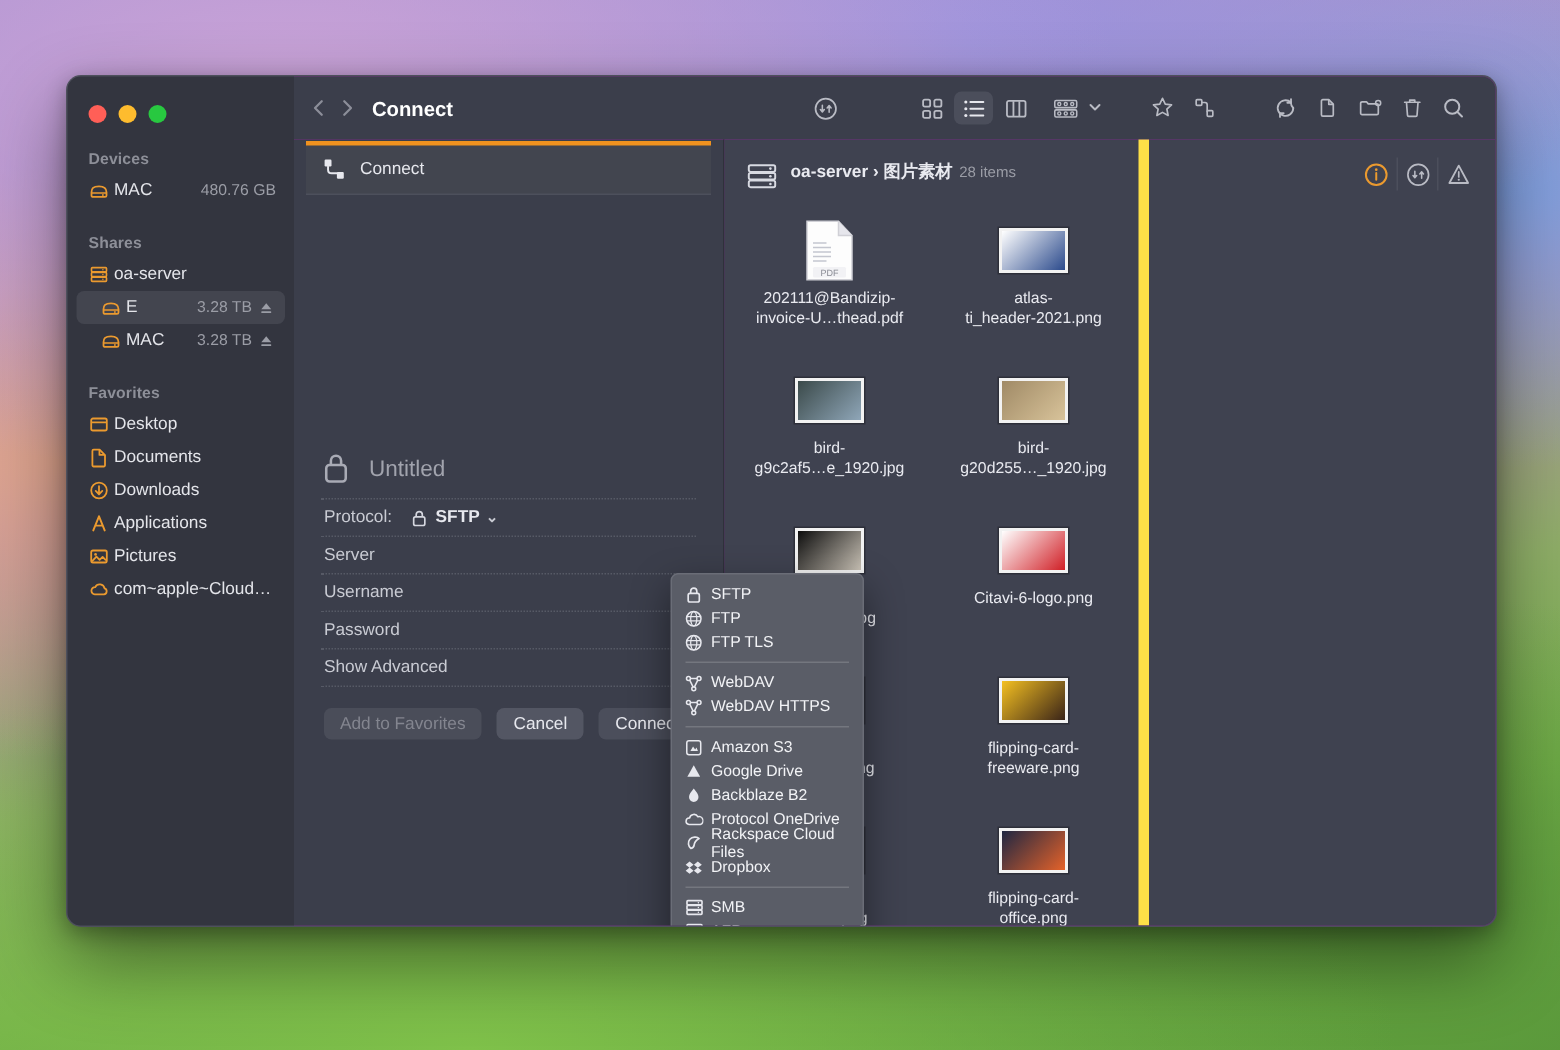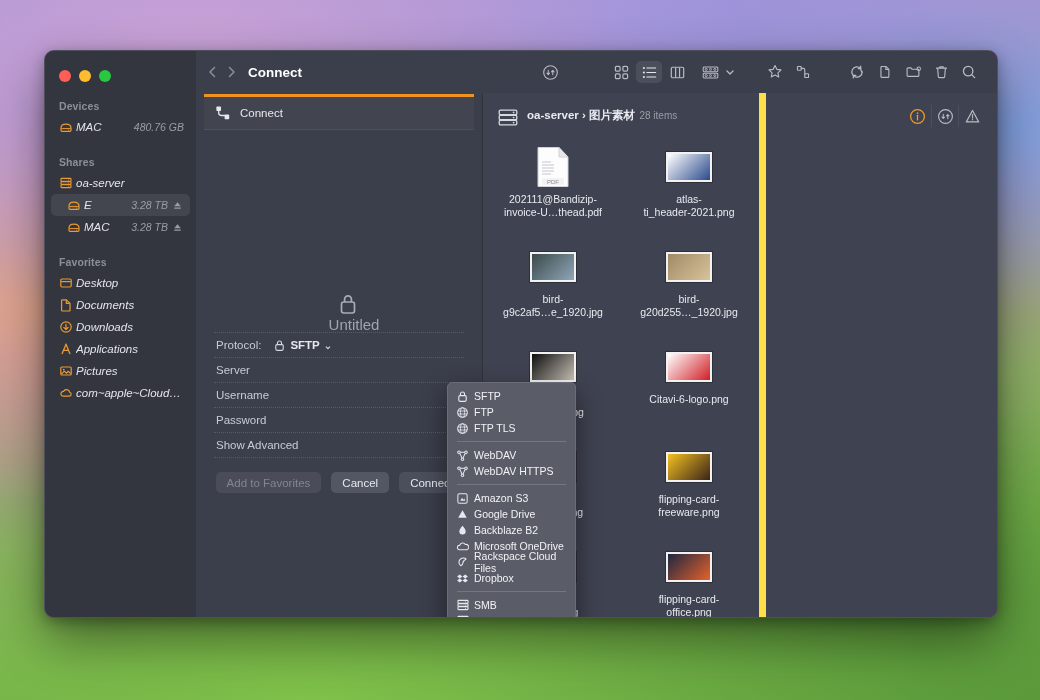--- a/index.html
+++ b/index.html
@@ -37,21 +37,21 @@
   .tl { width: 12px; height: 12px; border-radius: 50%; }
   .tl.r { background: #ff5f57; } .tl.y { background: #febc2e; } .tl.g { background: #28c840; }
 
   .sb-group-title {
     color: #8d8f98; font-size: 10.5px; font-weight: bold;
     padding: 0 0 4px 14px; margin-top: 18px; letter-spacing: .1px;
   }
   .sb-row {
     display: flex; align-items: center; height: 22px;
     margin: 0 6px; padding: 0 6px 0 8px; border-radius: 5px;
-    color: #e4e5ea; font-size: 11.5px; white-space: nowrap; font-style: italic;
+    color: #e4e5ea; font-size: 11.5px; white-space: nowrap;
   }
   .sb-row.sel { background: #43454f; }
   .sb-row.indent { padding-left: 16px; }
   .sb-ico { width: 17px; flex: 0 0 17px; display: flex; align-items: center; color: #eb9a2f; }
   .sb-label { flex: 1; overflow: hidden; text-overflow: ellipsis; }
   .sb-size { color: #9b9da6; font-size: 10.5px; margin-left: 4px; }
   .sb-eject { width: 12px; margin-left: 4px; color: #9b9da6; display: flex; align-items: center; }
 
   
   #main { flex: 1; display: flex; flex-direction: column; background: #a21caf; min-width: 0; }
@@ -83,21 +83,21 @@
   }
   #tabstrip { padding: 0 8px; }
   .tab {
     margin-top: 1px; border-top: 3px solid #f0921f; background: #42454f;
     height: 36px; display: flex; align-items: center; padding-left: 10px;
     border-bottom: 1px solid #4d505c;
   }
   .tab-ico { width: 22px; color: #e7e8ee; display: flex; align-items: center; }
   .tab-label { color: #e7e8ee; font-size: 11.5px; margin-left: 4px; }
 
-  .form-head { display: flex; align-items: center; padding: 0 0 0 18px; height: 40px; margin-top: 162px; flex-direction: column; }
+  .form-head { display: flex; align-items: center; padding: 0 0 0 18px; height: 40px; margin-top: 162px; }
   .form-head .lock { color: #a9abb5; display: flex; align-items: center; }
   .form-head .ttl { color: #a1a3ad; font-size: 15px; margin-left: 12px; }
 
   .frow {
     height: 25px; display: flex; align-items: center; justify-content: flex-start;
     margin: 0 18px; border-top: 1px dotted #575a66; padding: 0 2px;
     color: #c9cbd3; font-size: 11.5px; gap: 12px;
   }
   .frow .val { display: flex; align-items: center; gap: 4px; color: #e7e8ee; font-weight: bold; font-size: 11.5px; }
   .frow .val .lk { color: #d6d8e0; display: flex; }
@@ -668,21 +668,21 @@
           </svg>
         </span>
         <span>Backblaze B2</span>
       </div>
       <div class="mi">
         <span class="mico">
           <svg width="13" height="13" viewBox="0 0 14 14">
             <path d="M3.6 10.4a2.3 2.3 0 0 1 .4-4.6 3.2 3.2 0 0 1 6-.9 2.4 2.4 0 0 1 1.7 5.5z" fill="none" stroke="currentColor" stroke-width="1.1" stroke-linejoin="round"></path>
           </svg>
         </span>
-        <span>Microsoft OneDrive</span>
+        <span>Protocol OneDrive</span>
       </div>
       <div class="mi">
         <span class="mico">
           <svg width="13" height="13" viewBox="0 0 14 14">
             <path d="M10.8 3.2c-1.4-1.6-5-1.2-6.6.6-1.7 2-1.2 5.1.8 6.6 1.3-.3 2.2-1.2 2.3-2.6.1-1.6 1.4-3.3 3.5-4.6z" fill="none" stroke="currentColor" stroke-width="1.2" stroke-linejoin="round"></path>
           </svg>
         </span>
         <span>Rackspace Cloud Files</span>
       </div>
       <div class="mi">

